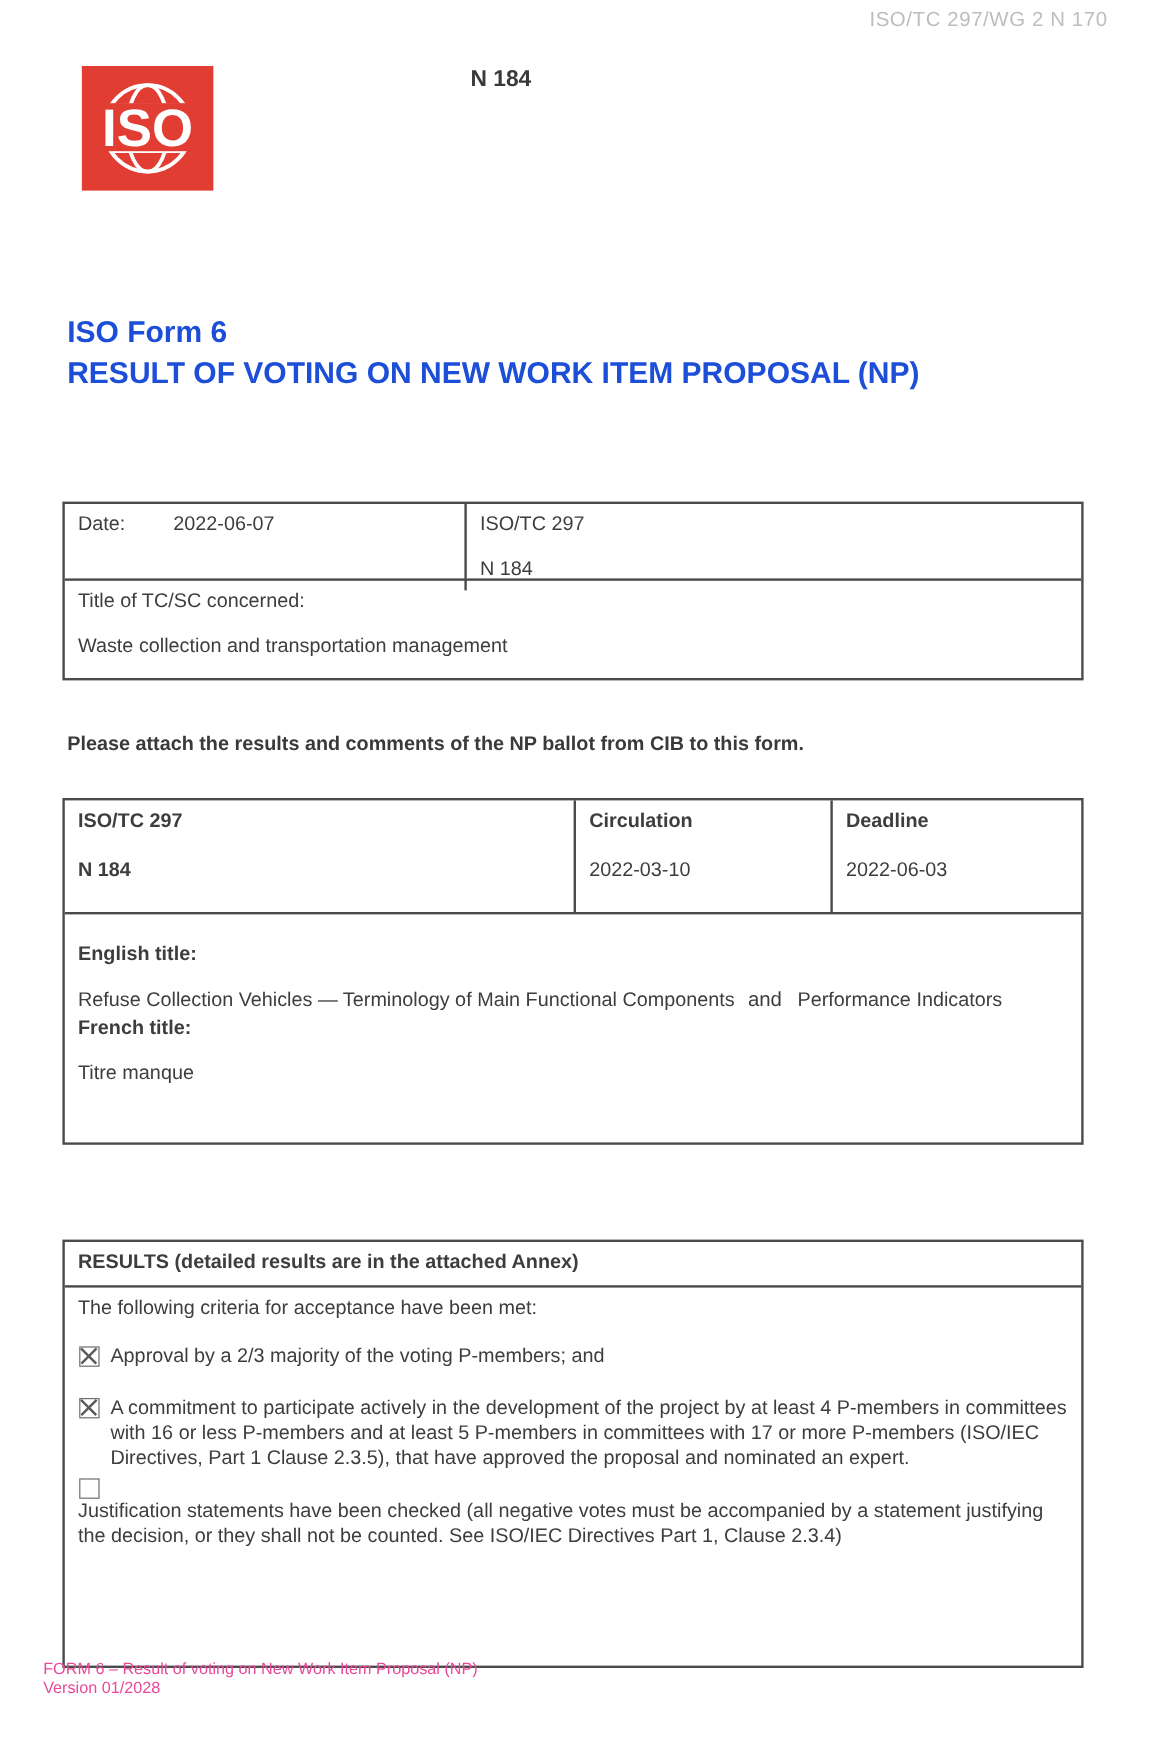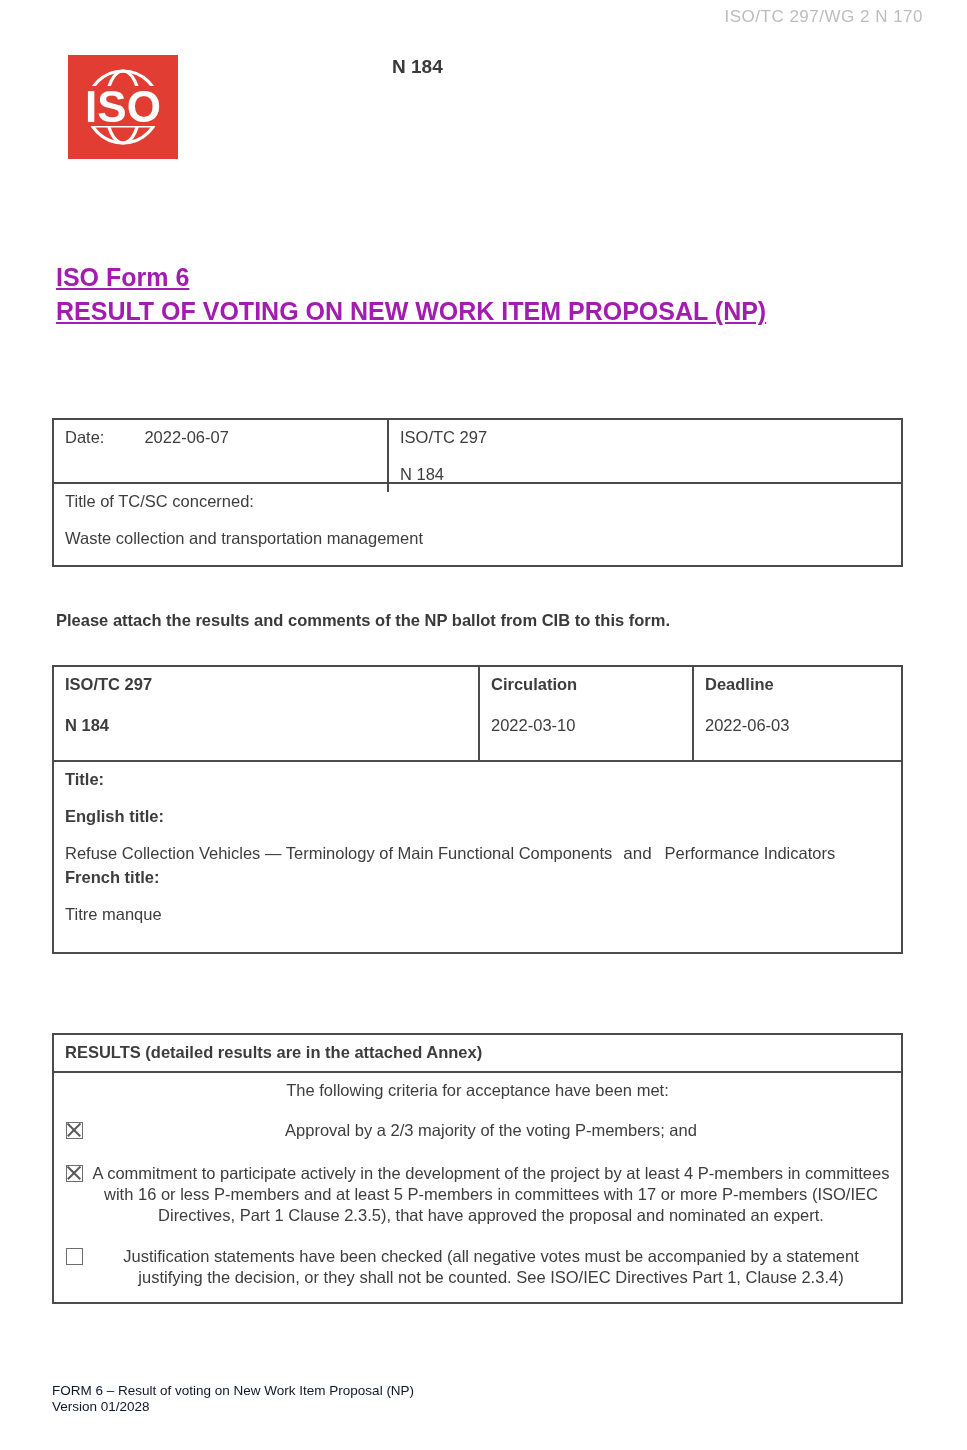--- a/index.html
+++ b/index.html
@@ -17,40 +17,40 @@
     font-size:17px; color:#bdbdbd; letter-spacing:0.5px;
   }
   .logo { position:absolute; left:68px; top:55px; width:110px; height:104px; }
   .logo svg { display:block; width:110px; height:104px; }
   .n184 {
     position:absolute; left:392px; top:56px;
     font-size:19px; font-weight:bold; color:#3a3a3a;
   }
   .main-title {
     position:absolute; left:56px; top:260px; width:860px;
-    font-size:25px; font-weight:bold; color:#a21caf; line-height:34px;text-decoration:underline;
+    font-size:25px; font-weight:bold; color:#1d4ed8; line-height:34px;
   }
   .tbl {
     position:absolute; left:52px; width:851px;
     border:2px solid #4b4b4b;
     font-size:16.5px; line-height:21px;
   }
   .tbl-1 { top:418px; }
   .tbl-2 { top:665px; }
   .tbl-3 { top:1033px; }
   .row { display:grid; }
   .row + .row { border-top:2px solid #4b4b4b; }
   .cell { padding:7px 11px; }
   .cell + .cell { border-left:2px solid #4b4b4b; }
   .t1-r1 { grid-template-columns:333px 1fr; height:62px; }
   .t1-r2 { height:83px; }
   .t2-r1 { grid-template-columns:424px 214px 1fr; height:93px; }
   .t2-r2 { height:192px; }
   .t3-r1 { height:36px; }
-  .t3-r2 { height:231px;text-align:center; }
+  .t3-r2 { height:317px; }
   .gap-sm { margin-top:16px; }
   .gap-md { margin-top:20px; }
   .b { font-weight:bold; }
   .date-line { display:flex; gap:40px; }
   .and-word { font-size:17px; margin:0 13px 0 11px; }
   .attach-note {
     position:absolute; left:56px; top:611px;
     font-size:16.5px; font-weight:bold; color:#3a3a3a;
   }
   .criteria-item { display:flex; margin-top:22px; }
@@ -63,22 +63,22 @@
     margin:2px 9px 0 1px;
     background:#fff;
   }
   .checkbox.checked::before, .checkbox.checked::after {
     content:""; position:absolute; left:-2px; top:6.3px;
     width:18px; height:1.6px; background:#5a5a5a;
   }
   .checkbox.checked::before { transform:rotate(45deg); }
   .checkbox.checked::after  { transform:rotate(-45deg); }
   .footer {
-    position:absolute; left:52px; top:1383px;
-    font-size:13.5px; line-height:16px; color:#0f172a;
+    position:absolute; left:36px; top:1383px;
+    font-size:13.5px; line-height:16px; color:#ec4899;
   }
 </style>
 </head>
 <body>
 
 <div class="page">
 
   <div class="doc-ref">ISO/TC 297/WG 2 N 170</div>
 
   <div class="logo">
@@ -136,21 +136,20 @@
         <div class="b">Circulation</div>
         <div class="gap-md">2022-03-10</div>
       </div>
       <div class="cell">
         <div class="b">Deadline</div>
         <div class="gap-md">2022-06-03</div>
       </div>
     </div>
     <div class="row t2-r2">
       <div class="cell">
-        <div class="b">Title:</div>
         <div class="b gap-sm">English title:</div>
         <div class="gap-sm">
           <span>Refuse Collection Vehicles — Terminology of Main Functional Components</span><span class="and-word">and</span><span>Performance Indicators</span>
         </div>
         <div class="b" style="margin-top:3px;">French title:</div>
         <div class="gap-sm">Titre manque</div>
       </div>
     </div>
   </div>
 
@@ -165,21 +164,21 @@
         <div class="criteria-item" style="margin-top:19px;">
           <span class="checkbox checked"></span>
           <span class="txt">Approval by a 2/3 majority of the voting P-members; and</span>
         </div>
 
         <div class="criteria-item">
           <span class="checkbox checked"></span>
           <span class="txt">A commitment to participate actively in the development of the project by at least 4 P-members in committees with 16 or less P-members and at least 5 P-members in committees with 17 or more P-members (ISO/IEC Directives, Part 1 Clause 2.3.5), that have approved the proposal and nominated an expert.</span>
         </div>
 
-        <div class="criteria-item" style="margin-top:20px;">
+        <div class="criteria-item" style="margin-top:4px;flex-direction:column;">
           <span class="checkbox"></span>
           <span class="txt">Justification statements have been checked (all negative votes must be accompanied by a statement justifying the decision, or they shall not be counted. See ISO/IEC Directives Part 1, Clause 2.3.4)</span>
         </div>
       </div>
     </div>
   </div>
 
   <div class="footer">
     <div>FORM 6 – Result of voting on New Work Item Proposal (NP)</div>
     <div>Version 01/2028</div>

